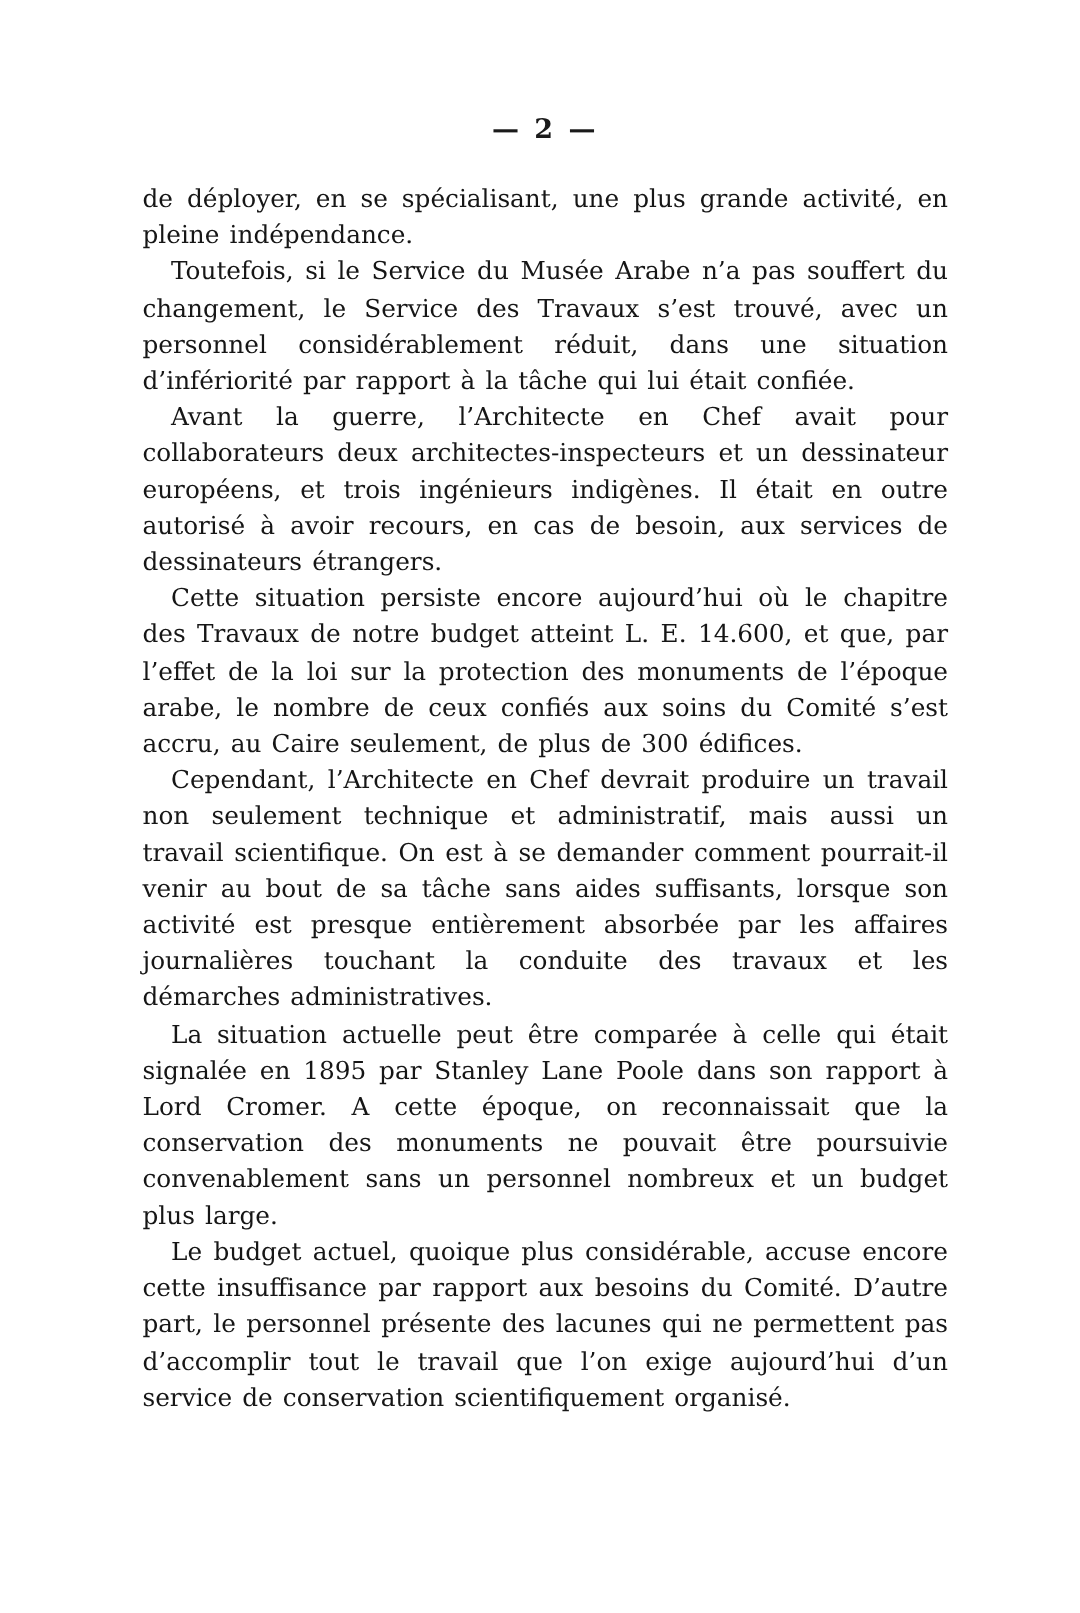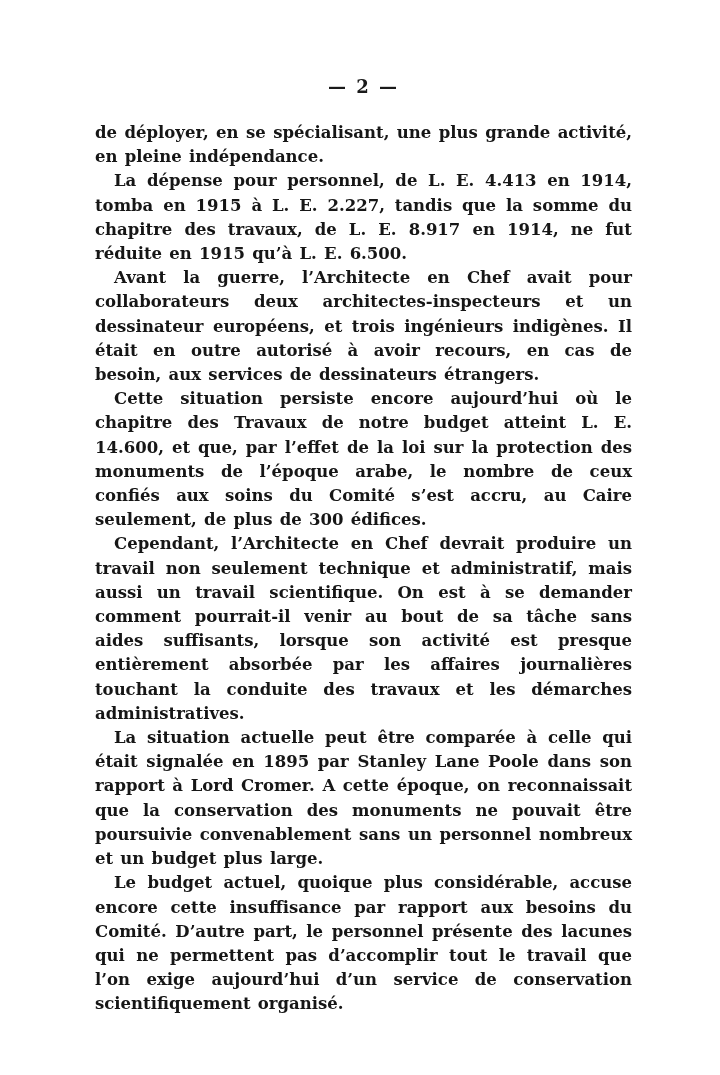--- a/index.html
+++ b/index.html
@@ -31,35 +31,35 @@
   }
   .text-block {
     width: 537px;
   }
   .text-block p.para {
     margin: 0;
     padding: 0;
     font-size: 16.5px;
     line-height: 24.2px;
     text-align: justify;
-    font-weight: 700;
+    font-weight: 400;
     word-spacing: 1.5px;
     color: #161616;
   }
   .text-block p.para.indent {
     text-indent: 19px;
   }
 </style>
 </head>
 <body>
 
 <div class="page">
   <div class="page-number">— 2 —</div>
   <div class="text-block" id="text-block">
       <p class="para">de déployer, en se spécialisant, une plus grande activité, en pleine indépendance.</p>
-      <p class="para indent">La dépense pour personnel, de L. E. 4.413 en 1914, tomba en 1915 à L. E. 2.227, tandis que la somme du chapitre des travaux, de L. E. 8.917 en 1914, ne fut réduite en 1915 qu’à L. E. 6.500.</p>
+      <p class="para indent">Toutefois, si le Service du Musée Arabe n’a pas souffert du changement, le Service des Travaux s’est trouvé, avec un personnel considérablement réduit, dans une situation d’infériorité par rapport à la tâche qui lui était confiée.</p>
       <p class="para indent">Avant la guerre, l’Architecte en Chef avait pour collaborateurs deux architectes-inspecteurs et un dessinateur européens, et trois ingénieurs indigènes. Il était en outre autorisé à avoir recours, en cas de besoin, aux services de dessinateurs étrangers.</p>
       <p class="para indent">Cette situation persiste encore aujourd’hui où le chapitre des Travaux de notre budget atteint L. E. 14.600, et que, par l’effet de la loi sur la protection des monuments de l’époque arabe, le nombre de ceux confiés aux soins du Comité s’est accru, au Caire seulement, de plus de 300 édifices.</p>
       <p class="para indent">Cependant, l’Architecte en Chef devrait produire un travail non seulement technique et administratif, mais aussi un travail scientifique. On est à se demander comment pourrait-il venir au bout de sa tâche sans aides suffisants, lorsque son activité est presque entièrement absorbée par les affaires journalières touchant la conduite des travaux et les démarches administratives.</p>
       <p class="para indent">La situation actuelle peut être comparée à celle qui était signalée en 1895 par Stanley Lane Poole dans son rapport à Lord Cromer. A cette époque, on reconnaissait que la conservation des monuments ne pouvait être poursuivie convenablement sans un personnel nombreux et un budget plus large.</p>
       <p class="para indent">Le budget actuel, quoique plus considérable, accuse encore cette insuffisance par rapport aux besoins du Comité. D’autre part, le personnel présente des lacunes qui ne permettent pas d’accomplir tout le travail que l’on exige aujourd’hui d’un service de conservation scientifiquement organisé.</p>
     </div>
 </div>
 
 </body></html>

